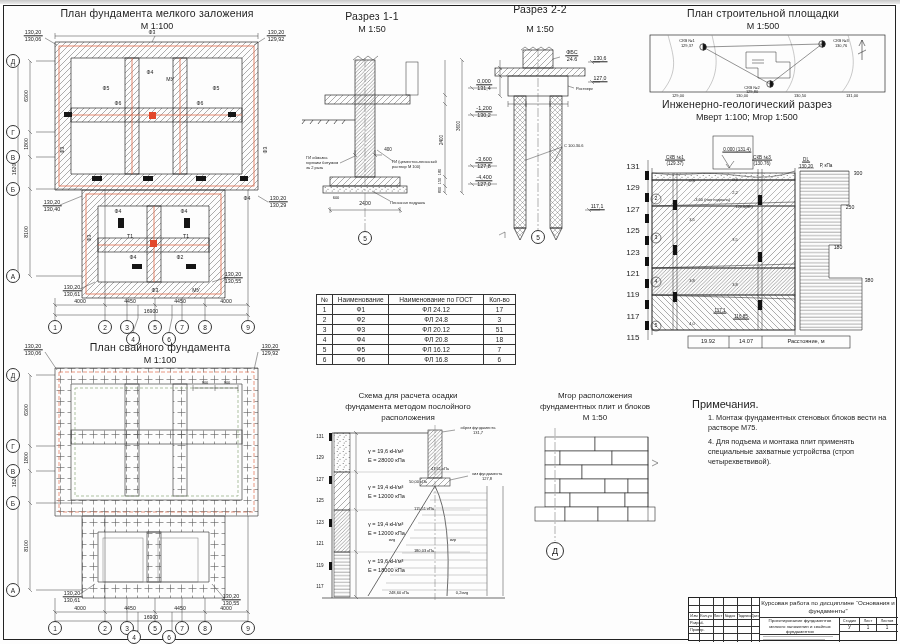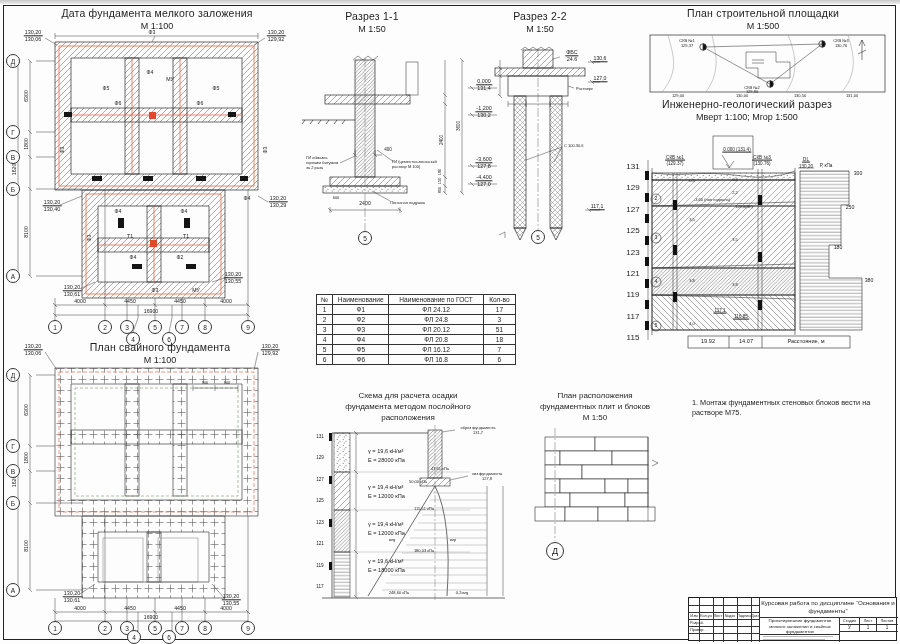--- a/index.html
+++ b/index.html
@@ -16,21 +16,21 @@
   .frac{text-align:center;font-size:5.4px;line-height:1.15;}
   .frac .t{border-bottom:.8px solid #222;padding:0 1px;}
   .und{border-bottom:.8px solid #222;padding:0 1px;}
   .axc{position:absolute;transform:translate(-50%,-50%);width:12px;height:12px;border:.9px solid #333;border-radius:50%;background:#fff;font-size:6.6px;display:flex;align-items:center;justify-content:center;}
   .axcb{width:16px;height:16px;font-size:9px;}
   table.spec{position:absolute;left:316px;top:294px;width:200px;border-collapse:collapse;table-layout:fixed;}
   table.spec td{border:.8px solid #333;font-size:6.6px;text-align:center;padding:1px 0;height:7px;overflow:hidden;}
   table.spec td.tt{font-size:7.2px;}
   .notes{position:absolute;left:692px;top:398px;width:196px;}
   .notes .nt{font-size:11px;margin:0 0 3px 0;}
-  .notes p{font-size:7.3px;line-height:1.42;margin:0 0 3px 0;}
+  .notes p{font-size:7.3px;line-height:1.42;margin:0 0 3px 16px;}
   .stamp{position:absolute;left:688px;top:597px;width:209px;height:44px;border:1.3px solid #222;box-sizing:border-box;background:#fff;}
   .stamp .ln{position:absolute;background:#333;}
   .stamp .cell{position:absolute;font-size:3.9px;text-align:center;overflow:hidden;white-space:nowrap;}
   .doc-title{position:absolute;left:72px;top:1px;width:134px;height:18px;font-size:6.2px;text-align:center;line-height:1.35;}
   .subject{position:absolute;left:72px;top:20px;width:78px;font-size:4.4px;text-align:center;line-height:1.3;}
   .hair{position:absolute;height:1px;background:#b9b9b9;}
 </style>
 </head>
 <body>
 
@@ -268,21 +268,21 @@
         <rect x="625" y="493" width="23" height="14"></rect>
   <rect x="535" y="507" width="30" height="14"></rect>
         <rect x="565" y="507" width="33" height="14"></rect>
         <rect x="598" y="507" width="30" height="14"></rect>
         <rect x="628" y="507" width="27" height="14"></rect>
   <path d="M648,437 V521 M652,466 l6,-3 l-6,-3" fill="none" stroke-width="0.5"></path>
   <path d="M555,428 V541" stroke-dasharray="8 2 2 2" stroke-width="0.5" stroke="#666" fill="none"></path>
 </g>
 </svg>
 
-<div class="lb ttl" style="left:157px;top:14px">Дата фундамента мелкого заложения</div>
+<div class="lb ttl" style="left:157px;top:14px">План фундамента мелкого заложения</div>
 <div class="lb sub" style="left:157px;top:27px">М 1:100</div>
 <div class="lb frac" style="left:33px;top:36px">
       <div class="t">130,20</div>
       <div>130,06</div>
     </div>
 <div class="lb frac" style="left:276px;top:36px">
       <div class="t">130,20</div>
       <div>129,92</div>
     </div>
 <div class="lb frac" style="left:52px;top:206px">
@@ -371,21 +371,21 @@
 <div class="lb s4" style="left:336px;top:198px">600</div>
 <div class="lb s4 vb" style="left:440px;top:190px">800</div>
 <div class="lbl s4" style="left:306px;top:158px">ГИ обмазка</div>
 <div class="lbl s4" style="left:306px;top:163px">горячим битумом</div>
 <div class="lbl s4" style="left:306px;top:168px">за 2 раза</div>
 <div class="lbl s4" style="left:392px;top:162px">ГИ (цементно-песчаный</div>
 <div class="lbl s4" style="left:392px;top:167px">раствор М 100)</div>
 <div class="lbl s4" style="left:390px;top:203px">Песчаная подушка</div>
 <div class="axc" style="left:365px;top:238px">5</div>
 
-<div class="lb ttl" style="left:540px;top:17px">Разрез 2-2</div>
+<div class="lb ttl" style="left:540px;top:10px">Разрез 2-2</div>
 <div class="lb sub" style="left:540px;top:30px">М 1:50</div>
 <div class="lb frac" style="left:572px;top:56px">
       <div class="t">ФБС</div>
       <div>24.6</div>
     </div>
 <div class="lb s5"><span></span></div>
 <div class="lb s5" style="left:600px;top:59px"><span class="und">130,6</span></div>
 <div class="lb s5" style="left:600px;top:79px"><span class="und">127,0</span></div>
 <div class="lb s5" style="left:597px;top:207px"><span class="und">117,1</span></div>
 <div class="lbl s4" style="left:576px;top:89px">Ростверк</div>
@@ -570,27 +570,29 @@
 <div class="lb s4" style="left:487px;top:479px">127,8</div>
 <div class="lb s4" style="left:440px;top:469px">47,61 кПа</div>
 <div class="lb s4" style="left:418px;top:482px">50,00 кПа</div>
 <div class="lb s4" style="left:424px;top:509px">115,51 кПа</div>
 <div class="lb s4" style="left:424px;top:551px">180,03 кПа</div>
 <div class="lb s4" style="left:399px;top:593px">248,60 кПа</div>
 <div class="lb s4" style="left:462px;top:593px">0,2σzg</div>
 <div class="lb s4" style="left:392px;top:540px">σzg</div>
 <div class="lb s4" style="left:453px;top:540px">σzp</div>
 
-<div class="lb s8" style="left:595px;top:396px">План расположения</div>
+<div class="lb s8" style="left:595px;top:396px">Мгор расположения</div>
 <div class="lb s8" style="left:595px;top:407px">фундаментных плит и блоков</div>
 <div class="lb s8" style="left:595px;top:418px">М 1:50</div>
 <div class="axc axcb" style="left:555px;top:551px">Д</div>
 
 <div class="notes">
+  <div class="nt">Примечания.</div>
   <p>1. Монтаж фундаментных стеновых блоков вести на растворе М75.</p>
+  <p>4. Для подъема и монтажа плит применять специальные захватные устройства (строп четырехветвивой).</p>
 </div>
 
 <div class="stamp">
   <div class="ln" style="left:70px;top:0;width:1px;height:44px"></div>
   <div class="ln" style="left:0;top:7px;width:70px;height:1px"></div>
   <div class="ln" style="left:0;top:14px;width:70px;height:1px"></div>
   <div class="ln" style="left:0;top:21px;width:70px;height:1px"></div>
   <div class="ln" style="left:0;top:28px;width:70px;height:1px"></div>
   <div class="ln" style="left:0;top:35px;width:70px;height:1px"></div>
   <div class="ln" style="left:10px;top:0;width:1px;height:44px"></div>

